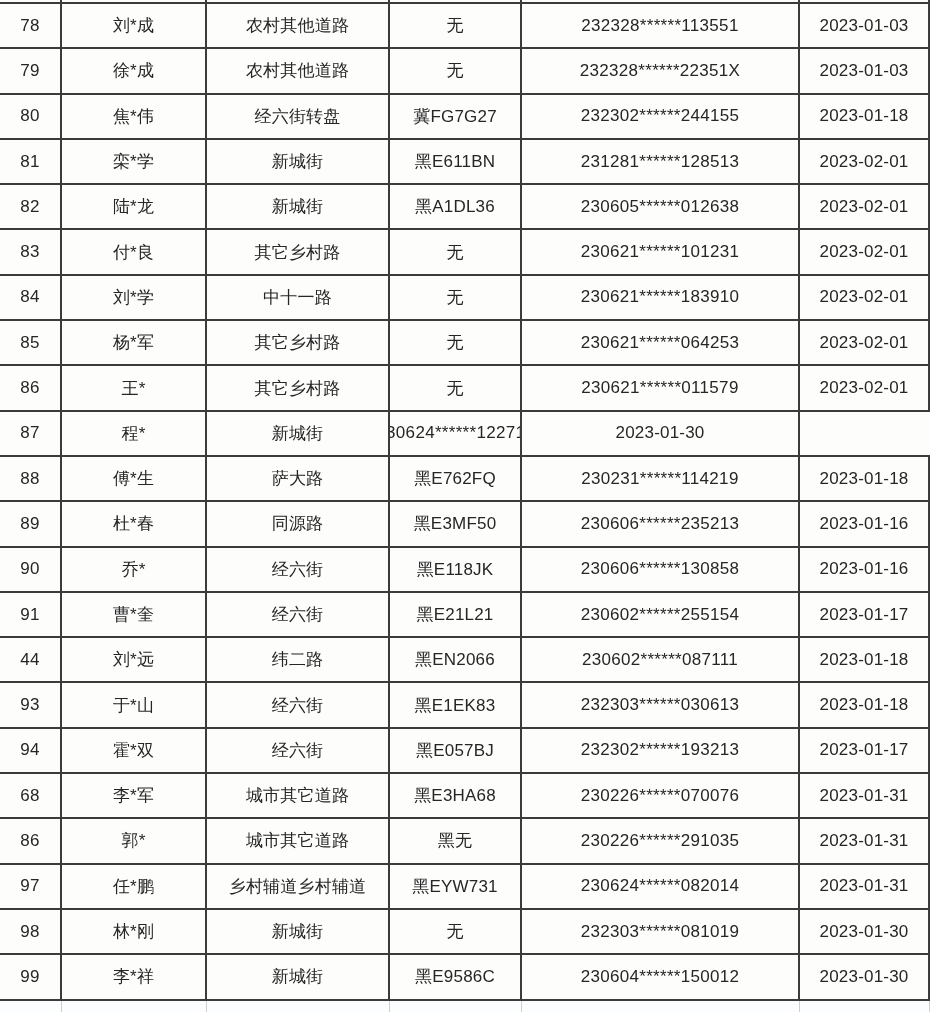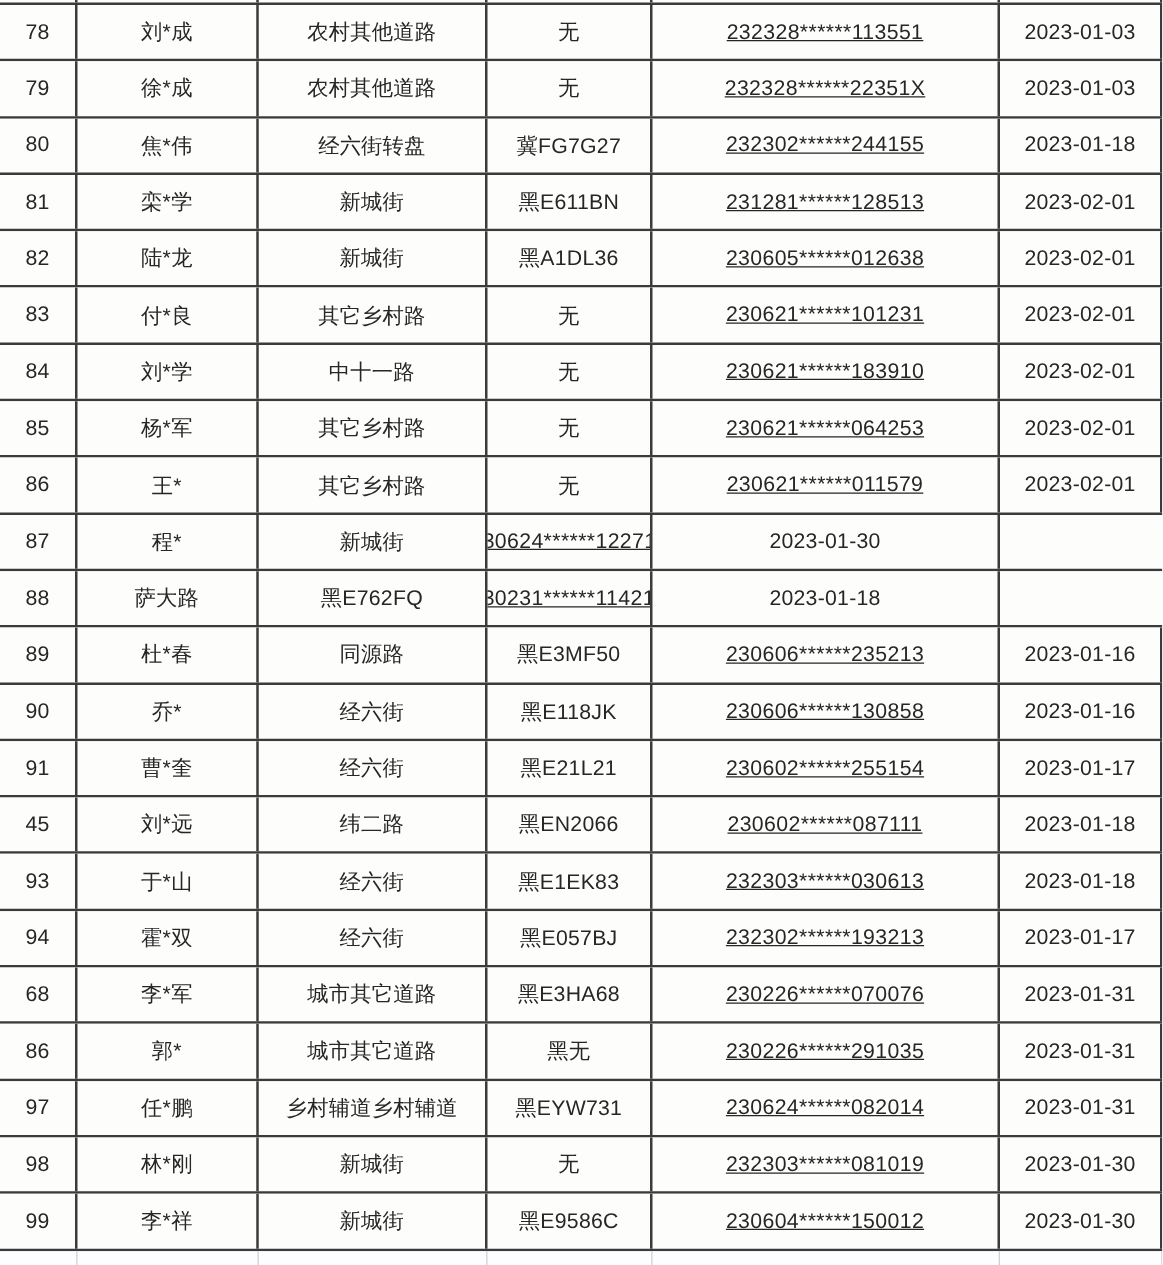--- a/index.html
+++ b/index.html
@@ -44,21 +44,21 @@
   }
   .sliver .cell{border-right:2px solid var(--border);}
   
   .bottom-partial{
     display:grid;
     grid-template-columns:62px 145px 183px 132px 278px 130px;
     height:12px;
     background:#fcfdfe;
   }
   .bottom-partial .cell{border-right:1px solid var(--faint);}
-  .cell.c-id{letter-spacing:0.3px;text-decoration:underline;}
+  .cell.c-id{letter-spacing:0.3px;}
 </style>
 </head>
 <body>
 
 <div class="page">
   <div class="tbl">
 
     <div class="sliver">
       <div class="cell"></div>
       <div class="cell"></div>
@@ -143,20 +143,21 @@
   </div>
         <div class="row">
     <div class="cell c-index">87</div>
     <div class="cell c-name">程*</div>
     <div class="cell c-location">新城街</div>
     <div class="cell c-id">230624******122711</div>
     <div class="cell c-date">2023-01-30</div>
   </div>
         <div class="row">
     <div class="cell c-index">88</div>
+    <div class="cell c-name">傅*生</div>
     <div class="cell c-location">萨大路</div>
     <div class="cell c-plate">黑E762FQ</div>
     <div class="cell c-id">230231******114219</div>
     <div class="cell c-date">2023-01-18</div>
   </div>
         <div class="row">
     <div class="cell c-index">89</div>
     <div class="cell c-name">杜*春</div>
     <div class="cell c-location">同源路</div>
     <div class="cell c-plate">黑E3MF50</div>
@@ -173,21 +174,21 @@
   </div>
         <div class="row">
     <div class="cell c-index">91</div>
     <div class="cell c-name">曹*奎</div>
     <div class="cell c-location">经六街</div>
     <div class="cell c-plate">黑E21L21</div>
     <div class="cell c-id">230602******255154</div>
     <div class="cell c-date">2023-01-17</div>
   </div>
         <div class="row">
-    <div class="cell c-index">45</div>
+    <div class="cell c-index">44</div>
     <div class="cell c-name">刘*远</div>
     <div class="cell c-location">纬二路</div>
     <div class="cell c-plate">黑EN2066</div>
     <div class="cell c-id">230602******087111</div>
     <div class="cell c-date">2023-01-18</div>
   </div>
         <div class="row">
     <div class="cell c-index">93</div>
     <div class="cell c-name">于*山</div>
     <div class="cell c-location">经六街</div>

